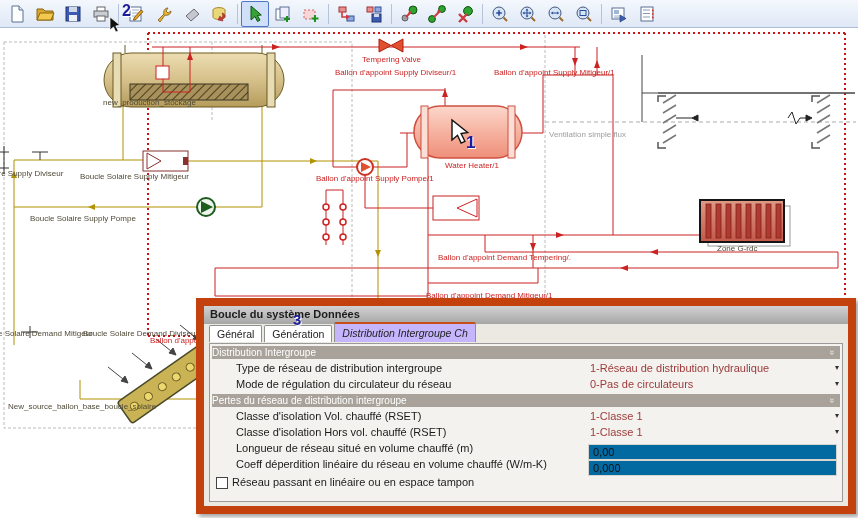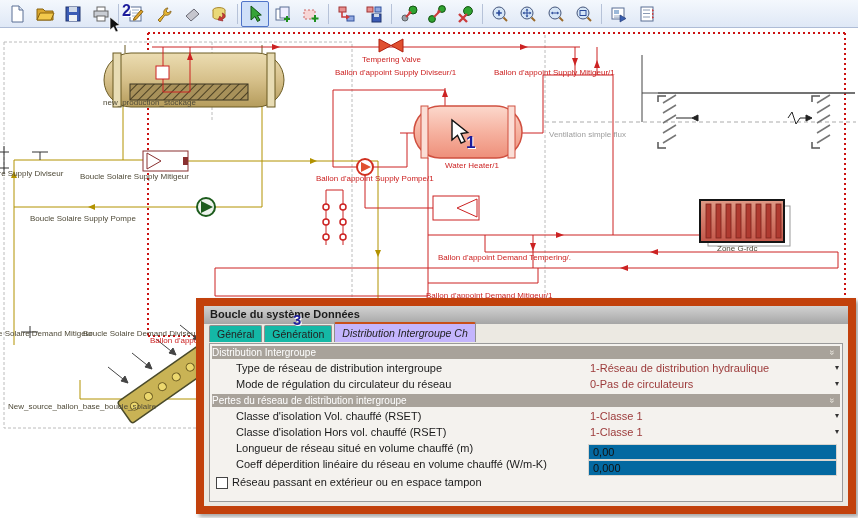--- a/index.html
+++ b/index.html
@@ -21,21 +21,21 @@
   .callout{position:absolute;font-weight:bold;color:#1c1c9c;z-index:20;
     text-shadow:1px 1px 0 #fff;}
   
   #dialog{position:absolute;left:196px;top:298px;width:660px;height:216px;
     background:#ece9e2;border:8px solid #c2410c;box-sizing:border-box;z-index:10;
     box-shadow:3px 3px 4px rgba(0,0,0,.35);}
   #dlg-title{height:16px;background:linear-gradient(180deg,#d2d2d2,#a6a6a6);
     font-size:11px;font-weight:bold;color:#1c1c1c;padding:1px 6px;line-height:15px;}
   #dlg-tabs{position:absolute;left:0;top:17px;right:0;height:19px;display:flex;
     align-items:flex-end;padding-left:5px;}
-  .tab{font-size:10.5px;color:#222;background:#14b8a6;border:1px solid #8f8f8f;
+  .tab{font-size:10.5px;color:#222;background:#ffffff;border:1px solid #8f8f8f;
     border-bottom:none;border-radius:2px 2px 0 0;padding:2px 7px 1px 7px;margin-right:2px;
     height:13px;line-height:13px;}
   .tab.active{background:#c4b5fd;border-top:2px solid #c85018;height:15px;line-height:14px;
     position:relative;z-index:2;font-style:italic;}
   #dlg-panel{position:absolute;left:5px;top:37px;right:5px;bottom:4px;
     background:#f4f2ee;border:1px solid #9a9a9a;overflow:hidden;}
   .sechdr{height:13px;margin:2px 2px 1px 2px;background:#a8a29a;color:#fff;
     font-size:10px;line-height:13px;padding-left:0;position:relative;}
   .sechdr .chev{position:absolute;right:6px;top:0;font-size:9px;color:#f0ede6;
     transform:rotate(90deg);}
@@ -518,19 +518,19 @@
         <span class="rlabel">Longueur de réseau situé en volume chauffé (m)</span>
         <span class="rinput">0,00</span>
       </div>
       <div class="drow">
         <span class="rlabel">Coeff déperdition linéaire du réseau en volume chauffé (W/m-K)</span>
         <span class="rinput">0,000</span>
       </div>
 
       <div id="chkrow">
         <span class="box"></span>
-        <span class="clabel">Réseau passant en extérieur ou en espace tampon</span>
+        <span class="clabel">Réseau passant en linéaire ou en espace tampon</span>
       </div>
 
     </div>
   </div>
 
 </div>
 
 </body></html>

